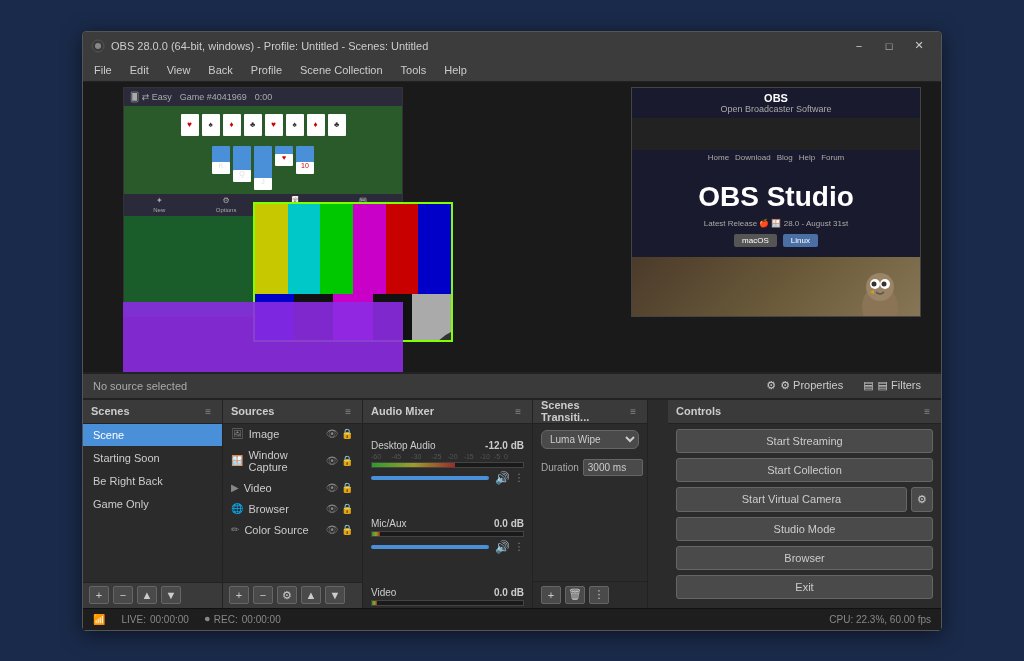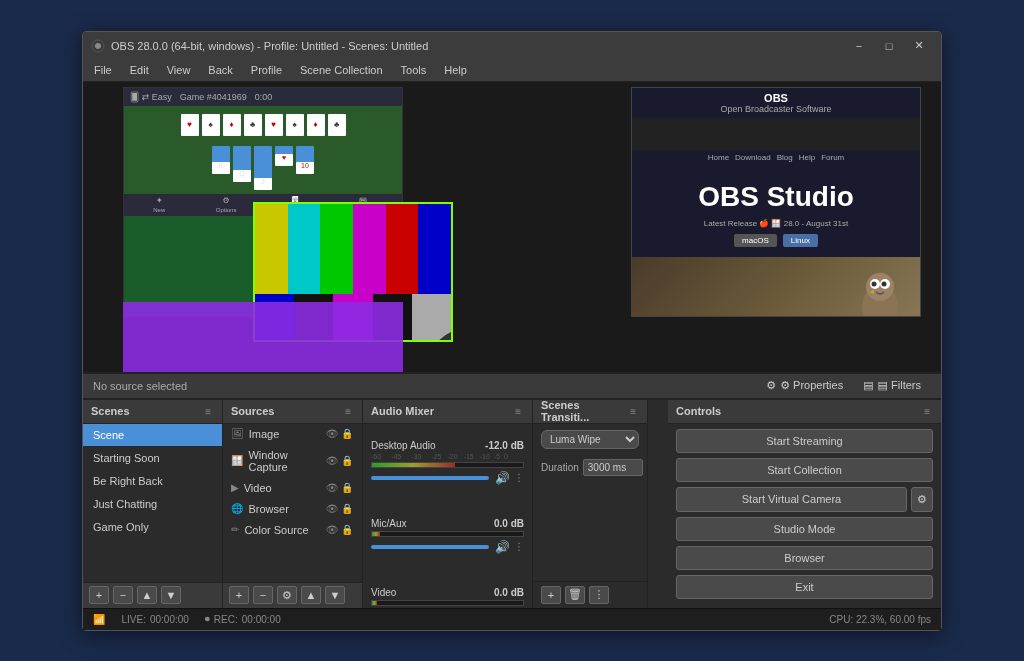--- a/index.html
+++ b/index.html
@@ -696,21 +696,20 @@
         <div class="panel-header">
           <span>Scenes</span>
           <div class="panel-header-icons">
             <span class="panel-icon-btn">≡</span>
           </div>
         </div>
         <div class="panel-content">
           <div class="scene-item active">Scene</div>
           <div class="scene-item">Starting Soon</div>
           <div class="scene-item">Be Right Back</div>
-          <div class="scene-item">Just Chatting</div>
           <div class="scene-item">Game Only</div>
         </div>
         <div class="panel-footer">
           <button class="footer-btn">+</button>
           <button class="footer-btn">−</button>
           <button class="footer-btn">▲</button>
           <button class="footer-btn">▼</button>
         </div>
       </div>
 

